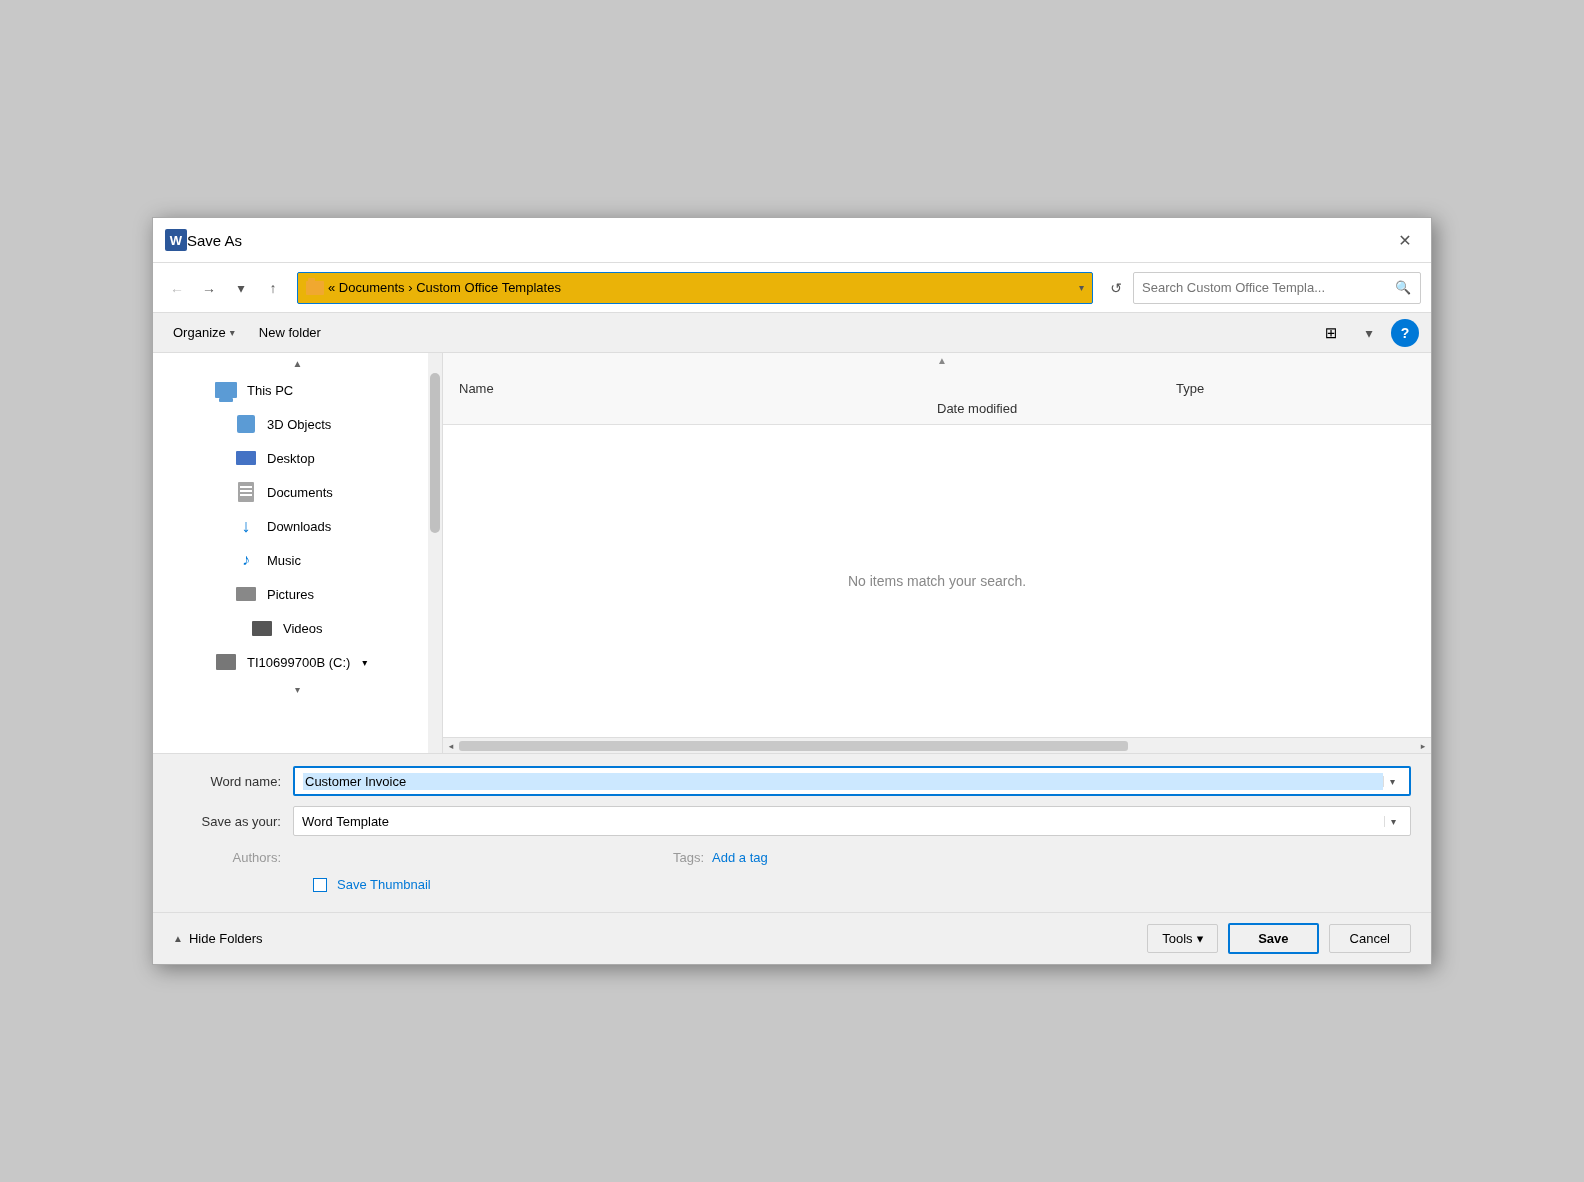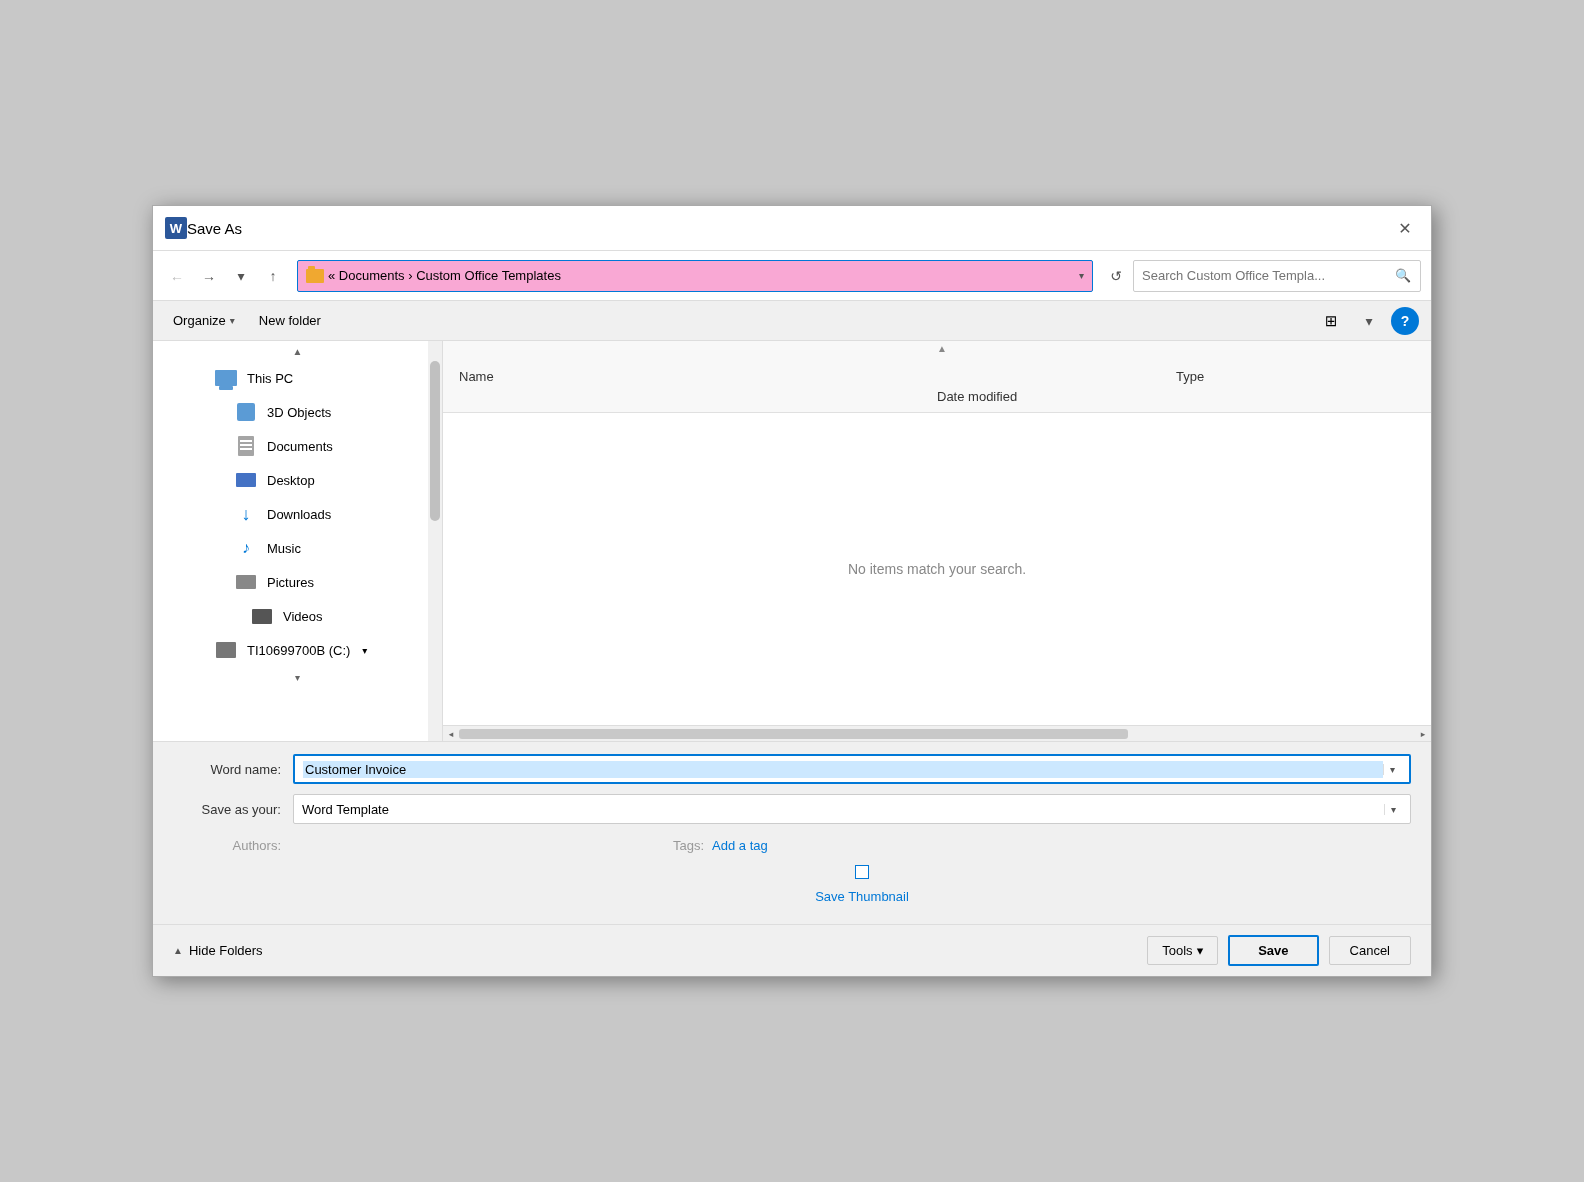--- a/index.html
+++ b/index.html
@@ -68,21 +68,21 @@
       color: #555;
       font-size: 14px;
       border: none;
       background: transparent;
     }
     .nav-btn.disabled { color: #bbb; cursor: default; }
     .address-bar {
       flex: 1;
       display: flex;
       align-items: center;
-      background: #f9a8d4;
+      background: #eab308;
       border: 1px solid #0078d7;
       border-radius: 2px;
       padding: 4px 8px;
       min-height: 32px;
       gap: 4px;
       margin: 0 6px;
     }
     .address-folder-icon {
       width: 18px;
       height: 14px;
@@ -464,21 +464,20 @@
     .tags-label {
       font-size: 13px;
       color: #999;
       margin-left: 380px;
     }
     .thumbnail-row {
       display: flex;
       align-items: center;
       padding: 8px 0 8px 140px;
       gap: 10px;
-      flex-direction: column;
     }
     .thumbnail-checkbox {
       width: 14px;
       height: 14px;
       border: 1px solid #0078d7;
       background: #fff;
       display: flex;
       align-items: center;
       justify-content: center;
       cursor: pointer;
@@ -615,30 +614,30 @@
 
       <div class="nav-item" style="padding-left:36px">
         <div class="nav-icon">
           <div class="icon-3d" style="background:#5b9bd5;"></div>
         </div>
         <span>3D Objects</span>
       </div>
 
       <div class="nav-item" style="padding-left:36px">
         <div class="nav-icon">
+          <div class="icon-desktop"></div>
+        </div>
+        <span>Desktop</span>
+      </div>
+
+      <div class="nav-item" style="padding-left:36px">
+        <div class="nav-icon">
           <div class="icon-docs"></div>
         </div>
         <span>Documents</span>
-      </div>
-
-      <div class="nav-item" style="padding-left:36px">
-        <div class="nav-icon">
-          <div class="icon-desktop"></div>
-        </div>
-        <span>Desktop</span>
       </div>
 
       <div class="nav-item" style="padding-left:36px">
         <div class="nav-icon">
           <span style="color:#0078d7;font-size:18px;font-weight:bold;">↓</span>
         </div>
         <span>Downloads</span>
       </div>
 
       <div class="nav-item" style="padding-left:36px">

